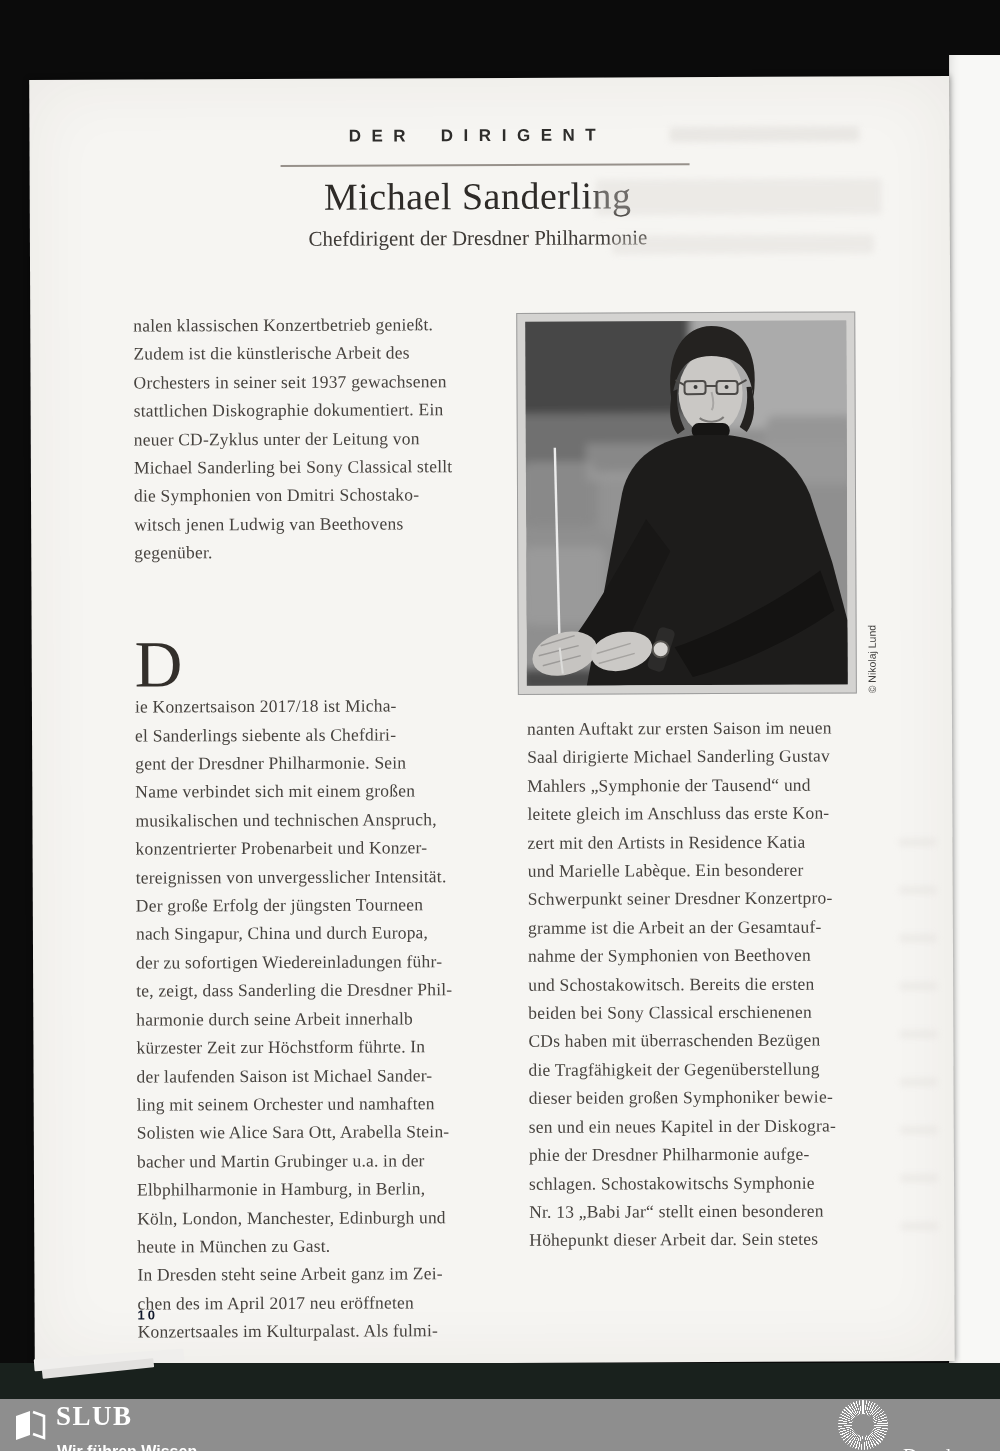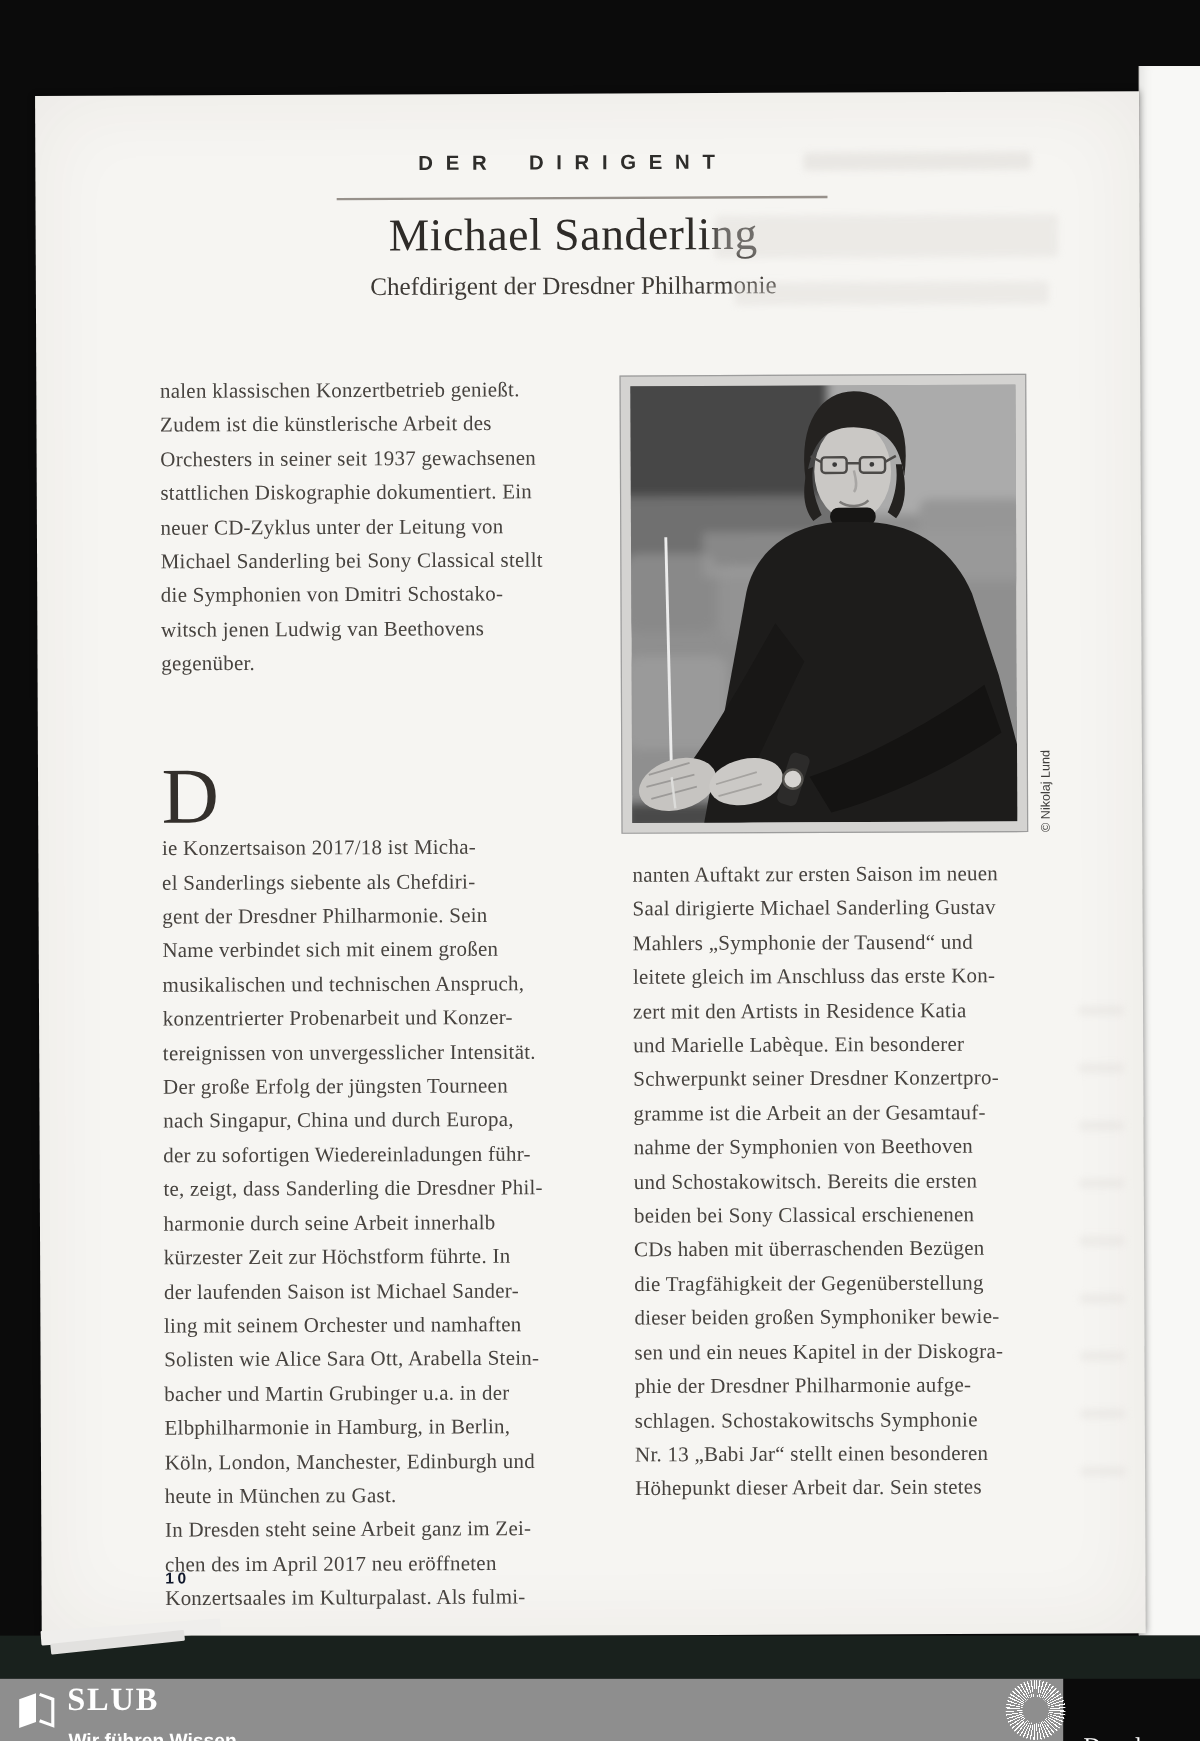--- a/index.html
+++ b/index.html
@@ -89,21 +89,21 @@
 
   
   .ghost{position:absolute;background:#dcd9d5;filter:blur(3px);border-radius:3px;}
   .g1{left:640px;top:50px;width:190px;height:15px;opacity:.5;}
   .g2{left:566px;top:102px;width:286px;height:36px;opacity:.38;}
   .g3{left:582px;top:158px;width:262px;height:19px;opacity:.38;}
   .gm{width:38px;height:8px;left:866px;opacity:.35;}
 
   
   .footer{
-    position:absolute;left:0;top:1399px;width:886px;height:52px;
+    position:absolute;left:0;top:1399px;width:1000px;height:52px;
     background:#8e8e8e;z-index:5;
   }
   .slub-book{position:absolute;left:13px;top:9px;}
   .slub-name{
     position:absolute;left:56px;top:2px;
     font-family:"Liberation Serif", serif;
     font-size:27px;font-weight:bold;color:#ffffff;letter-spacing:1.5px;
   }
   .slub-tagline{
     position:absolute;left:57px;top:44px;

